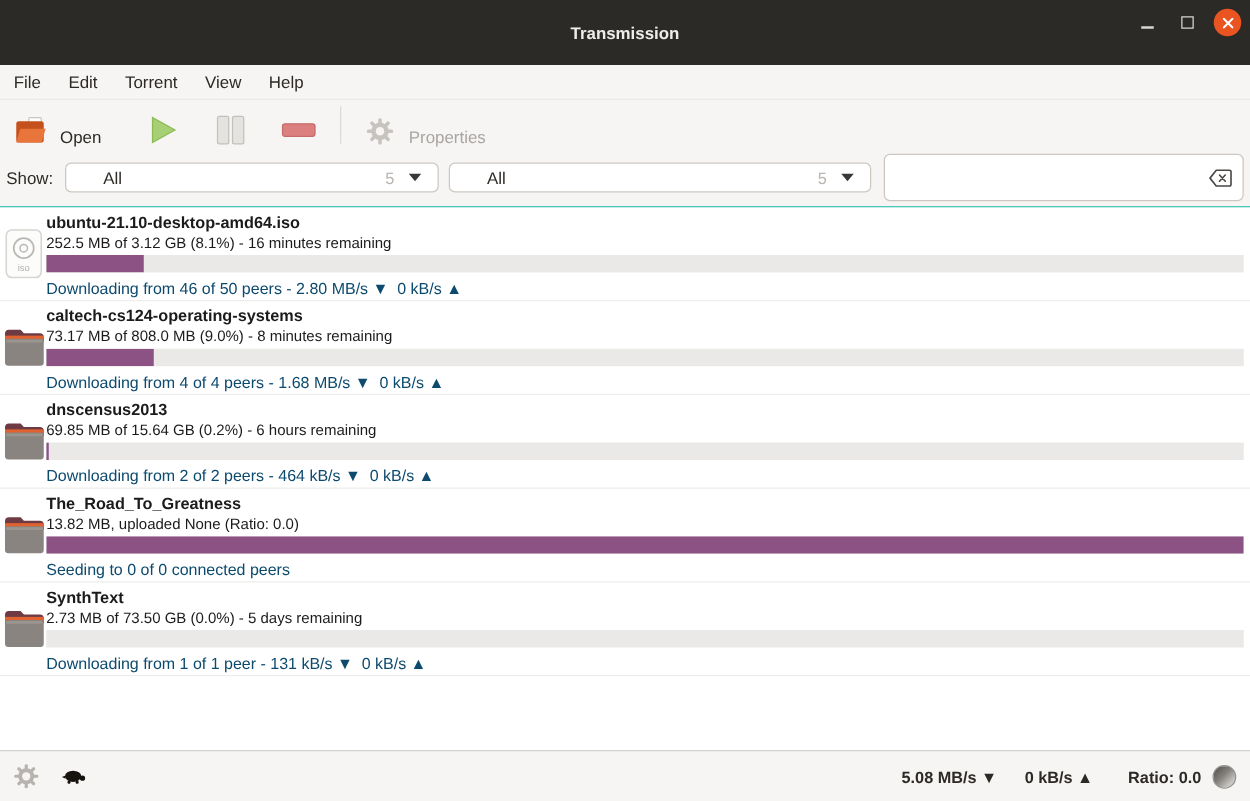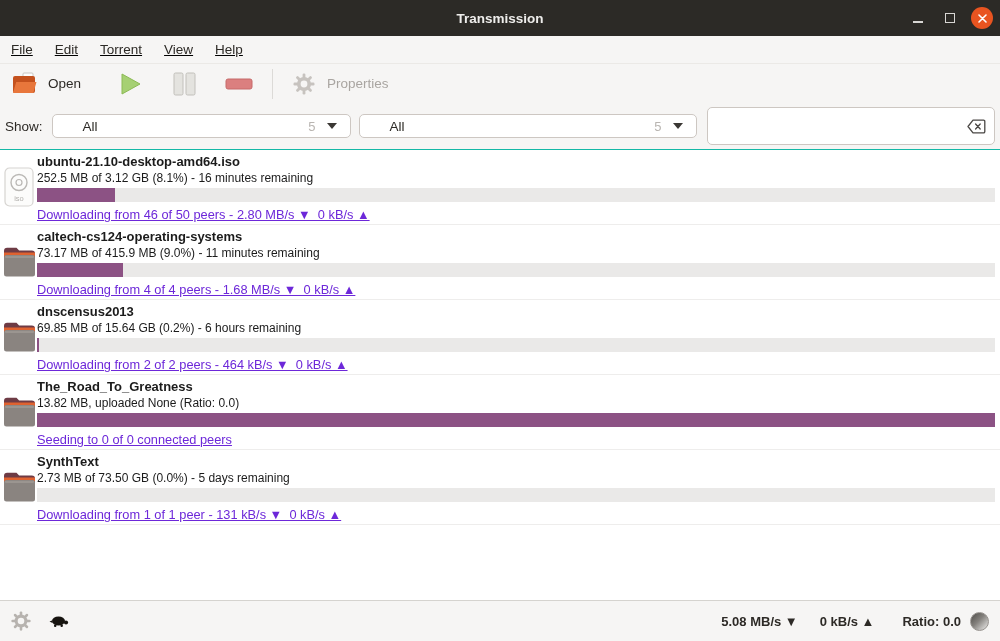--- a/index.html
+++ b/index.html
@@ -1,34 +1,34 @@
 <!DOCTYPE html>
 <html><head>
 <meta charset="utf-8">
 <style>
   * { margin:0; padding:0; box-sizing:border-box; }
   html,body { width:1000px; height:641px; font-family:"Liberation Sans","DejaVu Sans",sans-serif; background:#fff; }
   .window { width:1000px; height:641px; display:flex; flex-direction:column; overflow:hidden; background:#fff; }
 
   
-  .titlebar { flex:none; height:36px; background:#2c2a26; position:relative; display:flex; align-items:center; justify-content:center; }
+  .titlebar { flex:none; height:52px; background:#2c2a26; position:relative; display:flex; align-items:center; justify-content:center; }
   .title { color:#eeedeb; font-weight:bold; font-size:13.5px; }
   .win-controls { position:absolute; right:7px; top:0; height:36px; display:flex; align-items:center; gap:10px; }
   .ctrl { width:22px; height:22px; border:none; background:transparent; display:flex; align-items:center; justify-content:center; cursor:default; }
   .min-glyph { width:10px; height:2px; background:#d8d6d3; margin-top:7px; }
   .max-glyph { width:10px; height:10px; border:1.5px solid #d8d6d3; }
   .close-btn { width:22px; height:22px; border-radius:50%; background:#e95420; border:none; display:flex; align-items:center; justify-content:center; }
 
   
-  .menubar { flex:none; height:28px; background:#f6f5f4; display:flex; align-items:center; border-bottom:1px solid #ebe9e6;text-decoration:underline; }
+  .menubar { flex:none; height:28px; background:#f6f5f4; display:flex; align-items:center; border-bottom:1px solid #ebe9e6; }
   .menu-item { padding:0 11px; font-size:13.5px; color:#2d2a26; height:100%; display:flex; align-items:center; }
 
   
   .toolbar { flex:none; height:39px; background:#f6f5f4; display:flex; align-items:center; }
-  .tool-btn { height:34px; display:flex; align-items:center; gap:11px; padding:0 10px; background:transparent; border:none; }
+  .tool-btn { height:34px; display:flex; align-items:flex-end; gap:11px; padding:0 10px; background:transparent; border:none; }
   .tool-label { font-size:13.5px; color:#2d2a26; }
   .tool-label.disabled { color:#a9a5a1; }
   .tb-sep { width:1px; height:30px; background:#dcdad7; margin:0 9px; }
 
   
   .filterbar { flex:none; height:47px; background:#f6f5f4; border-bottom:1px solid #14b8a6; display:flex; align-items:center; }
   .show-label { font-size:13.5px; color:#2d2a26; margin-left:5px; flex:none; }
   .dropdown { height:24px; background:#fff; border:1px solid #cdc7c2; border-radius:5px; display:flex; align-items:center; flex:none; }
   .dd-1 { width:299px; margin-left:9px; }
   .dd-2 { width:338px; margin-left:8px; }
@@ -41,21 +41,21 @@
 
   
   .torrent-list { flex:1; background:#fff; overflow:hidden; }
   .torrent-row { display:flex; height:75px; border-bottom:1px solid #eeedec; }
   .icon-cell { flex:none; width:37px; display:flex; justify-content:center; align-items:flex-start; padding-top:17px; }
   .row-content { flex:1; padding:3px 5px 0 0; display:flex; flex-direction:column; }
   .t-name { font-size:13px; font-weight:bold; color:#1b1b1b; line-height:17px; white-space:pre; }
   .t-size { font-size:12px; color:#1b1b1b; line-height:16px; white-space:pre; }
   .t-bar { height:14px; background:#eae9e8; margin-top:2px; position:relative; overflow:hidden; }
   .t-fill { height:100%; width:0; background:#8c5284; }
-  .t-status { font-size:12.8px; color:#6d28d9; margin-top:5px; line-height:16px; white-space:pre;text-decoration:underline; }
+  .t-status { font-size:12.8px; color:#0c4a6e; margin-top:5px; line-height:16px; white-space:pre; }
 
   
   .statusbar { flex:none; height:41px; background:#f6f5f4; border-top:1px solid #d5d3cf; display:flex; align-items:center; }
   .sb-btn { background:transparent; border:none; display:flex; align-items:center; justify-content:center; }
   .sb-gear { margin-left:10px; }
   .sb-turtle { margin-left:17px; }
   .sb-spacer { flex:1; }
   .sb-text { font-size:13px; color:#2d2a26; white-space:pre;font-weight:bold; }
   .sb-down { margin-right:22px; }
   .sb-up { margin-right:28px; }
@@ -183,21 +183,21 @@
 
       <svg class="ico-folder" width="34" height="38" viewBox="0 0 34 38">
         <path d="M2 9 q0 -3.2 3.2 -3.2 h9.3 l2.6 2.8 h12.7 q3.2 0 3.2 3.2 v4 H2 Z" fill="#6e3b45"></path>
         <rect x="2" y="10.5" width="31" height="4" fill="#df6230"></rect>
         <rect x="2" y="13" width="31" height="21.5" rx="2.5" fill="#8a8480"></rect>
         <rect x="2.8" y="13.7" width="29.4" height="2.2" rx="1.1" fill="#9b9590"></rect>
       </svg>
     </div>
     <div class="row-content">
       <div class="t-name">caltech-cs124-operating-systems</div>
-      <div class="t-size">73.17 MB of 415.9 MB (9.0%) - 11 minutes remaining</div>
+      <div class="t-size">73.17 MB of 808.0 MB (9.0%) - 8 minutes remaining</div>
       <div class="t-bar">
         <div class="t-fill" style="width: 9%;"></div>
       </div>
       <div class="t-status">Downloading from 4 of 4 peers - 1.68 MB/s ▼  0 kB/s ▲</div>
     </div>
   </div>
 
   <div class="torrent-row">
     <div class="icon-cell">
 

